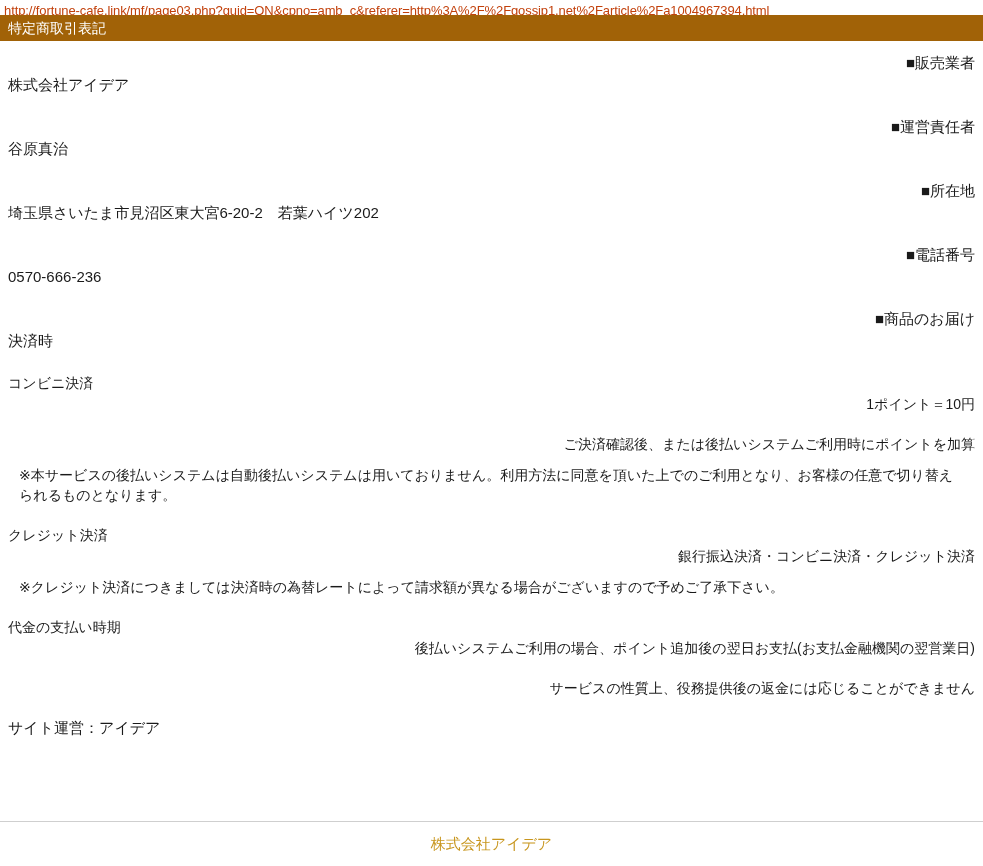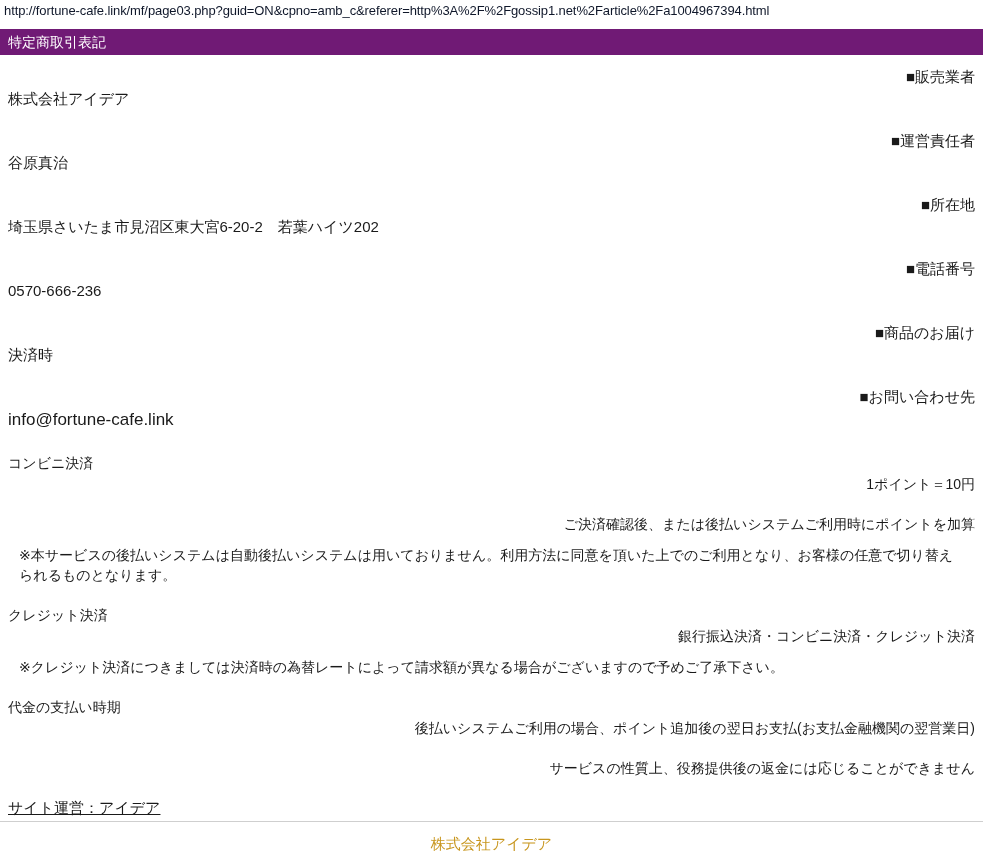--- a/index.html
+++ b/index.html
@@ -8,32 +8,32 @@
     background: #ffffff;
   }
   body {
     width: 983px;
     min-height: 866px;
     font-family: "Liberation Sans", "DejaVu Sans", sans-serif;
     color: #1a1a1a;
     position: relative;
   }
   .url-bar {
-    height: 29px;
+    height: 15px;
     line-height: 21px;
     padding: 0 4px;
     font-size: 13px;
     font-family: "Liberation Sans", "DejaVu Sans", sans-serif;
-    color: #0f172a;
+    color: #c2410c;
     white-space: nowrap;
     overflow: hidden;
     letter-spacing: -0.1px;
   }
   .title-band {
-    background: #701a75;
+    background: #a16207;
     color: #ffffff;
     height: 26px;
     line-height: 26px;
     padding: 0 8px;
     font-size: 14px;
     box-sizing: border-box;
   }
   .content {
     padding: 12px 8px 0 8px;
   }
@@ -74,21 +74,20 @@
   }
   .sect .note {
     font-size: 14px;
     line-height: 20px;
     margin: 11px;
   }
   .operator {
     font-size: 15px;
     line-height: 20px;
     margin: 0 0 28px 0;
-    text-decoration: underline;
   }
   .footer {
     position: absolute;
     left: 0;
     right: 0;
     bottom: 0;
     height: 44px;
     border-top: 1px solid #cfcfcf;
     display: flex;
     align-items: center;
@@ -130,24 +129,20 @@
   <div class="block">
     <p class="heading">■電話番号</p>
     <p class="line">0570-666-236</p>
   </div>
 
   <div class="block">
     <p class="heading">■商品のお届け</p>
     <p class="line">決済時</p>
   </div>
 
-  <div class="block">
-    <p class="heading">■お問い合わせ先</p>
-    <p class="email">info@fortune-cafe.link</p>
-  </div>
 
   <div class="sect">
     <p class="label">コンビニ決済</p>
     <p class="body">1ポイント＝10円</p>
   </div>
 
   <div class="sect">
     <p class="body">ご決済確認後、または後払いシステムご利用時にポイントを加算</p>
     <p class="note">※本サービスの後払いシステムは自動後払いシステムは用いておりません。利用方法に同意を頂いた上でのご利用となり、お客様の任意で切り替えられるものとなります。</p>
   </div>

